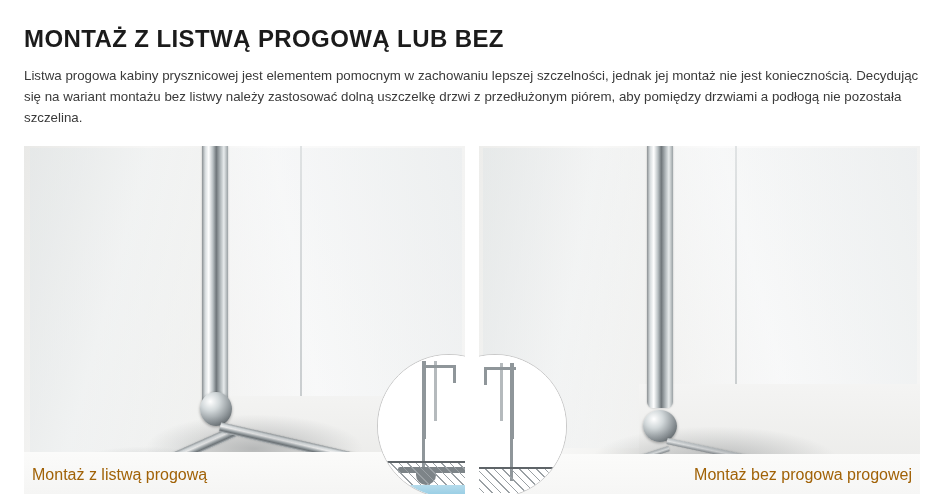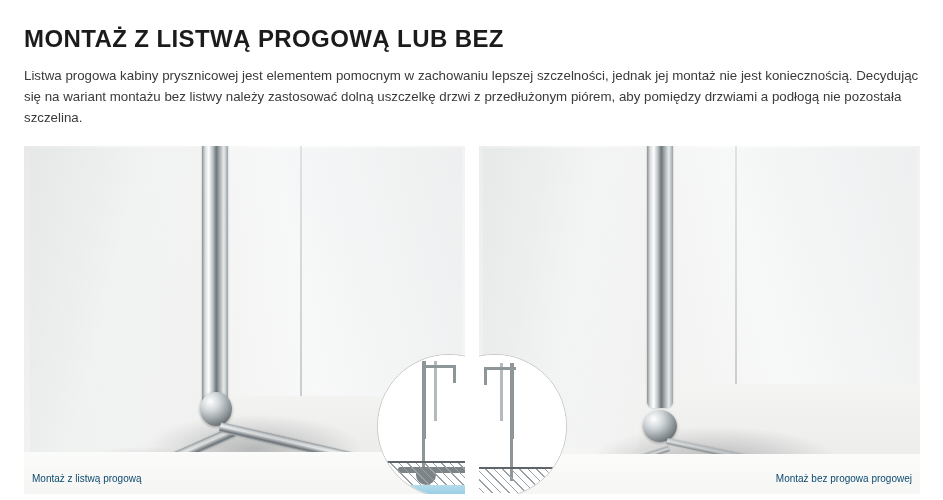--- a/index.html
+++ b/index.html
@@ -100,22 +100,22 @@
       radial-gradient(circle at 32% 28%, #ffffff 0%, #d3d9db 28%, #8e9599 62%, #5d6468 85%, #8d9498 100%);
     box-shadow: 0 1px 3px rgba(0,0,0,0.35);
   }
   .shadow-soft {
     position: absolute;
     background: radial-gradient(ellipse at center, rgba(80,85,88,0.35) 0%, rgba(120,125,128,0.0) 70%);
   }
   .caption {
     position: absolute;
     bottom: 10px;
-    font-size: 10px;
-    color: #0c4a6e;
+    font-size: 16px;
+    color: #a16207;
     white-space: nowrap;
   }
   .caption-left { left: 8px; }
   .caption-right { right: 8px; }
   
   .detail-circle {
     position: absolute;
     border-radius: 50%;
     background: #ffffff;
     border: 1px solid #c9c9c9;

